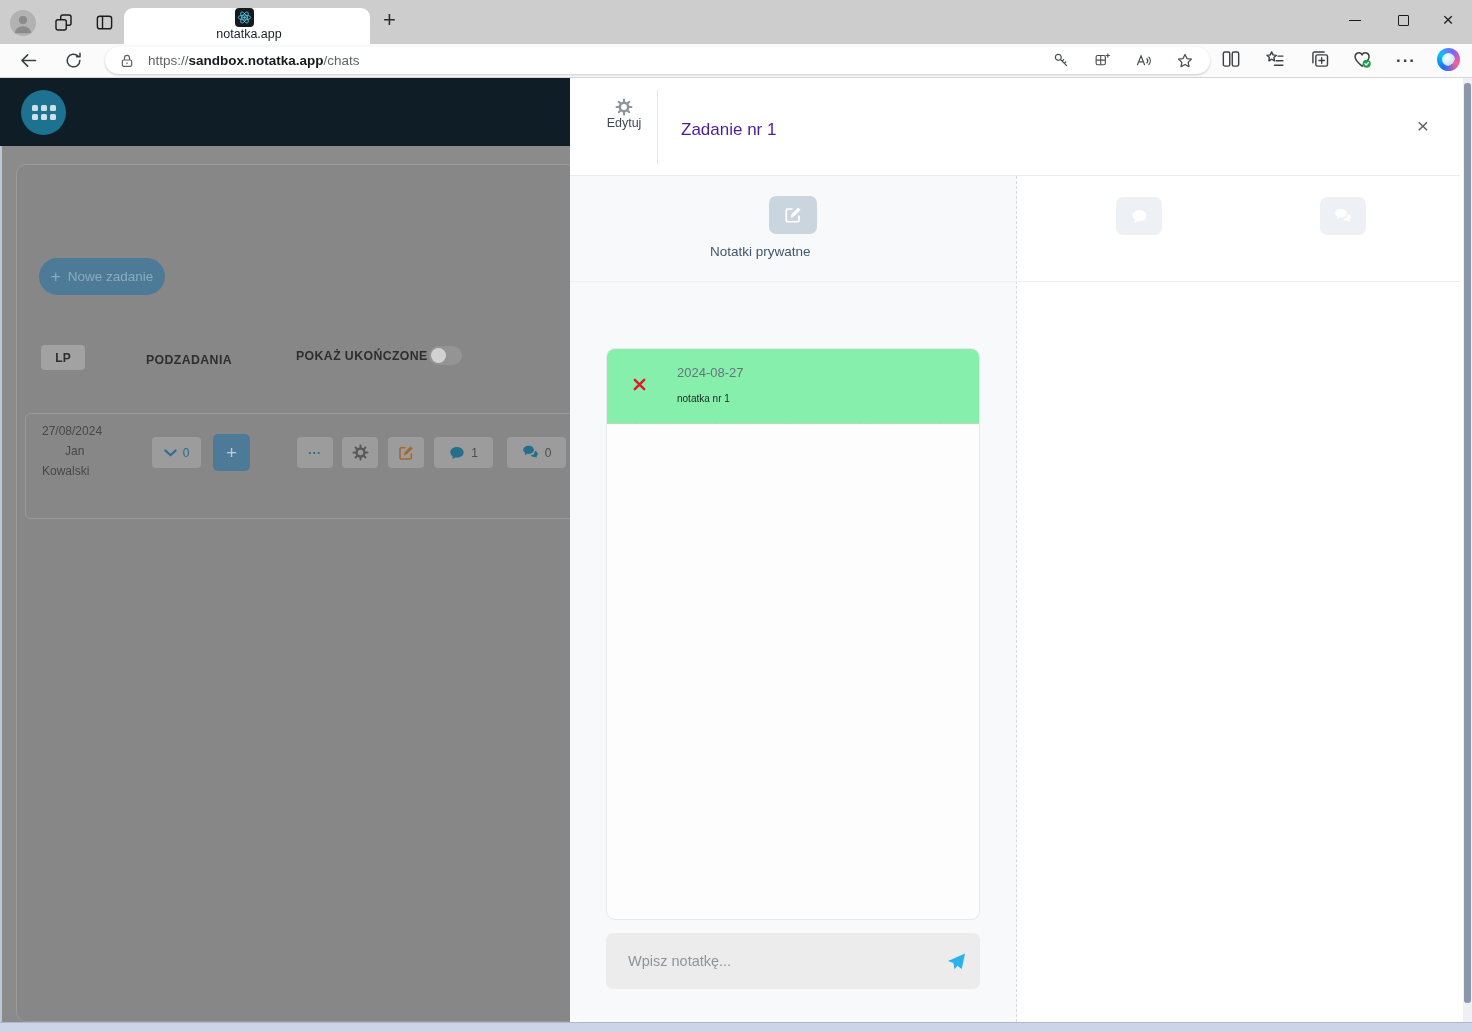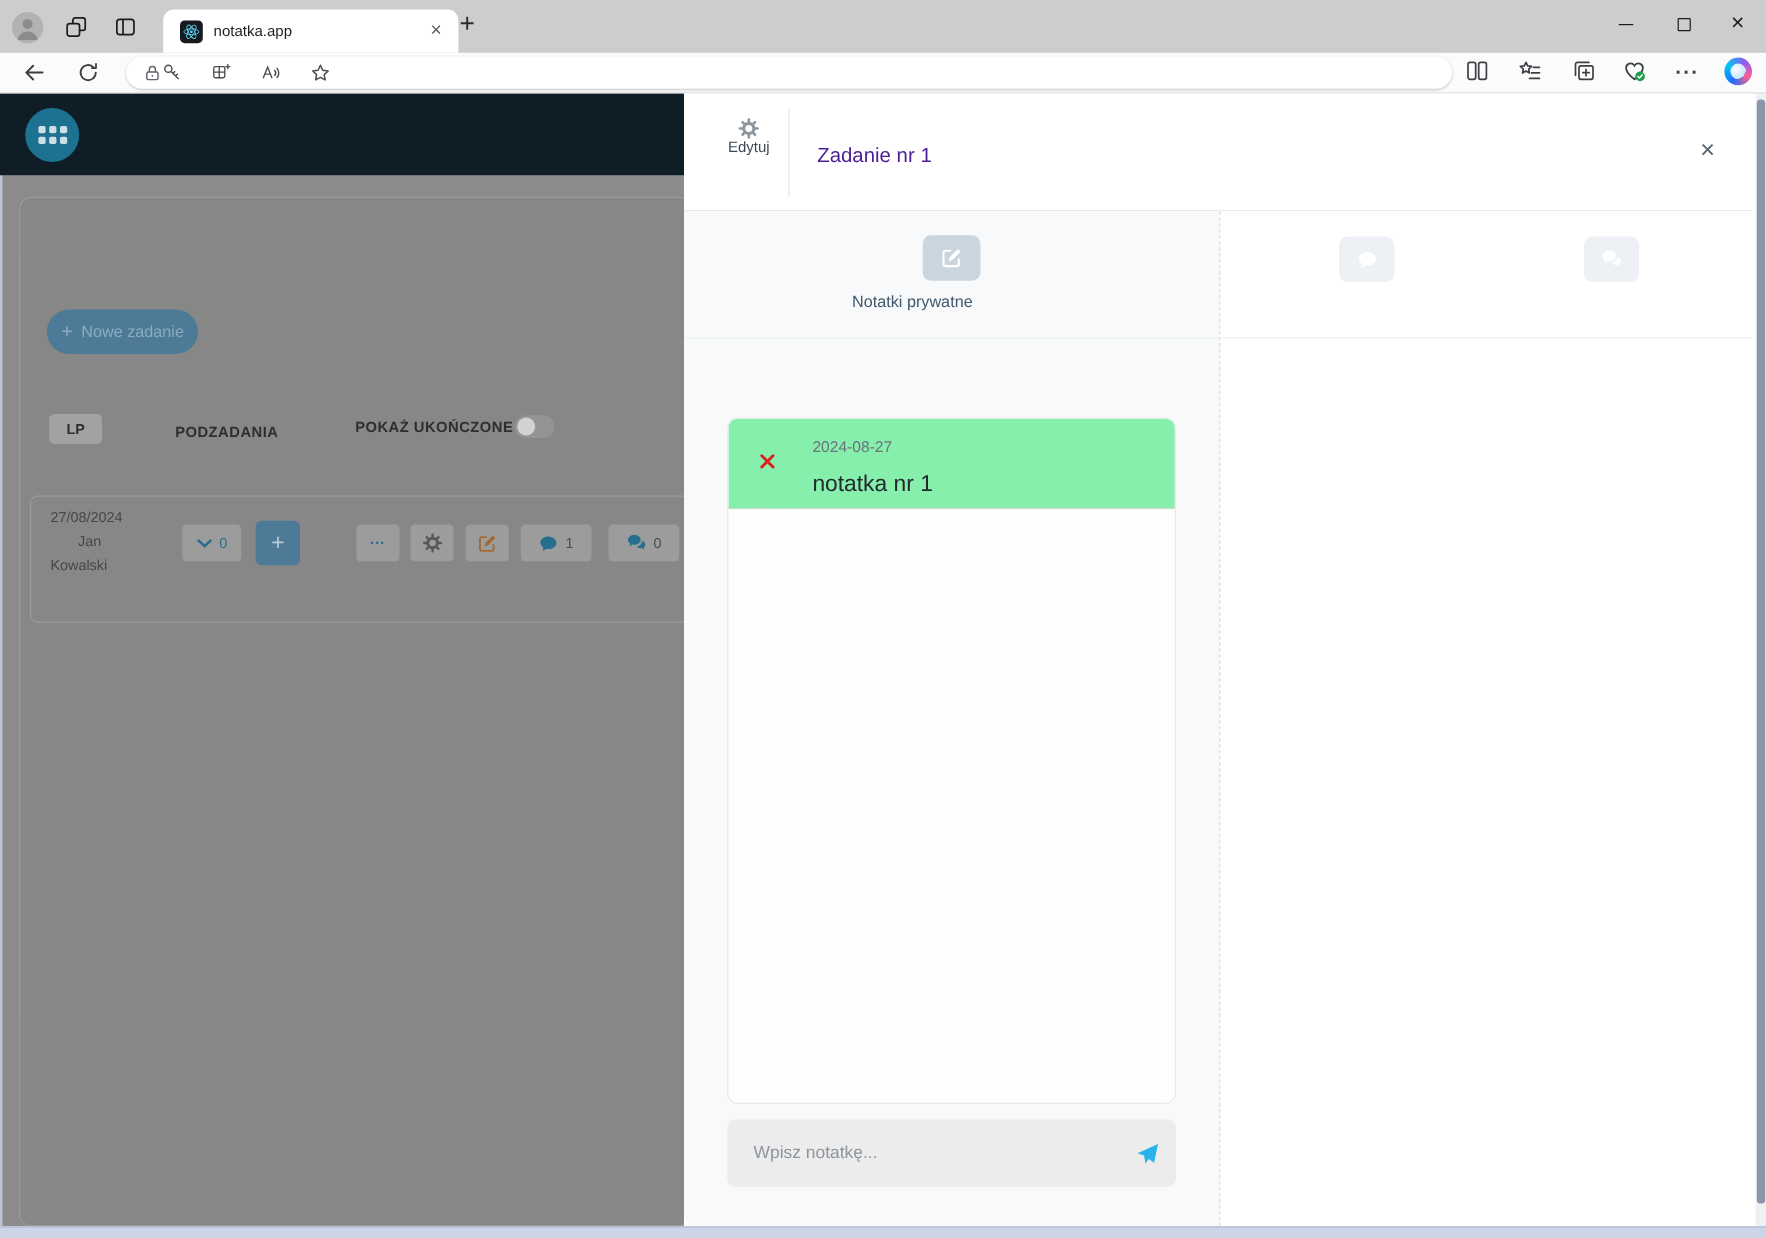--- a/index.html
+++ b/index.html
@@ -4,21 +4,21 @@
 <style>
   html,body{margin:0;padding:0;background:#9a9a9a;}
   *{box-sizing:border-box;font-family:"Liberation Sans","DejaVu Sans",sans-serif;}
   .screen{position:relative;width:1472px;height:1032px;background:#cdcdcd;overflow:hidden;}
   svg{display:block;}
 
   
   .titlebar{position:absolute;top:0;left:0;width:1472px;height:44px;background:#cdcdcd;}
   .avatar{position:absolute;left:10px;top:10px;width:26px;height:26px;border-radius:50%;background:#b2b2b2;overflow:hidden;}
   .tbicon{position:absolute;top:13px;color:#1c1c1c;}
-  .tab{position:absolute;left:136px;top:8px;width:246px;height:36px;background:#ffffff;border-radius:9px 9px 0 0;display:flex;align-items:center;padding:0 10px 0 14px;}
+  .tab{position:absolute;left:124px;top:8px;width:246px;height:36px;background:#ffffff;border-radius:9px 9px 0 0;display:flex;align-items:center;padding:0 10px 0 14px;flex-direction:column;}
   .favicon{width:19px;height:19px;border-radius:4px;background:#16191f;display:flex;align-items:center;justify-content:center;margin-right:9px;flex:none;}
   .tab-title{font-size:12.5px;color:#1b1f24;flex:1;}
   .tab-close{font-size:16px;color:#55585c;line-height:1;padding:1px 4px;}
   .newtab{position:absolute;left:383px;top:7px;font-size:22px;font-weight:300;color:#2b2b2b;}
   .winbtn{position:absolute;top:0;width:44px;height:40px;display:flex;align-items:center;justify-content:center;color:#1c1c1c;}
   .maxsq{width:11px;height:11px;border:1.4px solid #1c1c1c;border-radius:1px;display:block;}
   .winclose{font-size:19px;font-weight:300;}
   .winmin{width:12px;height:0;border-top:1.6px solid #1c1c1c;display:block;}
 
   .toolbar{position:absolute;top:44px;left:0;width:1472px;height:34px;background:#fbfbfc;border-bottom:1px solid #d6d6d6;}
@@ -68,21 +68,21 @@
   .col-left{position:absolute;left:0;top:0;width:446px;height:846px;background:#f8f9fa;}
   .col-right{position:absolute;left:446px;top:0;width:444px;height:846px;background:#ffffff;border-left:1px dashed #d5d9dd;}
   .sect-border{position:absolute;left:0;top:105px;width:100%;height:0;border-top:1px solid #edf0f2;}
   .notes-tab-btn{position:absolute;left:199px;top:20px;width:48px;height:38px;background:#cbd5dd;border-radius:7px;display:flex;align-items:center;justify-content:center;color:#ffffff;}
   .notes-tab-label{position:absolute;left:140px;top:68px;width:166px;text-align:left;font-size:13.5px;color:#40576d;}
   .ghost-btn{position:absolute;top:21px;width:46px;height:38px;background:#edf1f6;border-radius:7px;display:flex;align-items:center;justify-content:center;color:#ffffff;}
   .notes-box{position:absolute;left:36px;top:172px;width:374px;height:572px;background:#fdfdfd;border:1px solid #e9e9e9;border-radius:9px;overflow:hidden;}
   .note-card{position:absolute;left:0;top:0;width:100%;height:75px;background:#86efac;border-bottom:1px dashed #cfcfc0;}
   .note-del{position:absolute;left:25px;top:28px;width:16px;height:16px;color:#dc1f1f;}
   .note-date{position:absolute;left:70px;top:16px;font-size:13px;color:#6a737b;}
-  .note-text{position:absolute;left:70px;top:44px;font-size:19px;color:#23292e;}
+  .note-text{position:absolute;left:70px;top:44px;font-size:10px;color:#23292e;}
   .note-inputbar{position:absolute;left:36px;top:757px;width:374px;height:56px;background:#ececec;border-radius:7px;display:flex;align-items:center;padding:0 14px 0 20px;}
   .note-input{flex:1;border:none;outline:none;background:transparent;font-size:14.5px;color:#2c2c2c;}
   .note-input::placeholder{color:#8d949c;}
   .send-btn{flex:none;color:#2ab3ea;}
 
   
   .vscroll{position:absolute;left:1463px;top:0;width:9px;height:944px;background:#eef0f4;}
   .vthumb{position:absolute;left:1.2px;top:5px;width:6.5px;height:920px;border-radius:3px;background:#8b97a9;}
   .hstrip{position:absolute;left:0;top:944px;width:1472px;height:10px;background:#ccd5e7;border-top:1px solid #aeb8cc;}
 </style>
@@ -145,20 +145,21 @@
       </svg>
   </div>
   <div class="addressbar">
     <span style="color:#5f6368;">
       <svg viewBox="0 0 24 24" width="16" height="16" fill="none" stroke="currentColor" stroke-width="1.8">
           <rect x="5" y="10.5" width="14" height="9.5" rx="2"></rect>
           <path d="M8.2 10.5 V7.5 a3.8 3.8 0 0 1 7.6 0 v3"></path>
           <path d="M12 14.2 v2.2"></path>
         </svg>
     </span>
+    <span class="url"><span class="proto">https://</span><span class="host">sandbox.notatka.app</span><span class="path">/chats</span></span>
     <span class="pillic" style="margin-right:24px;">
       <svg viewBox="0 0 24 24" width="17" height="17" fill="none" stroke="currentColor" stroke-width="1.7">
           <circle cx="7.5" cy="7.5" r="4.2"></circle>
           <path d="M10.6 10.6 L19.6 19.6 M16 16 l2.6-2.6 M12.9 12.9 l2.6-2.6"></path>
         </svg>
     </span>
     <span class="pillic" style="margin-right:24px;">
       <svg viewBox="0 0 24 24" width="17" height="17" fill="none" stroke="currentColor" stroke-width="1.6">
           <rect x="3" y="5" width="13" height="13" rx="2"></rect>
           <path d="M9.5 5 v13 M3 11.5 h13"></path>

